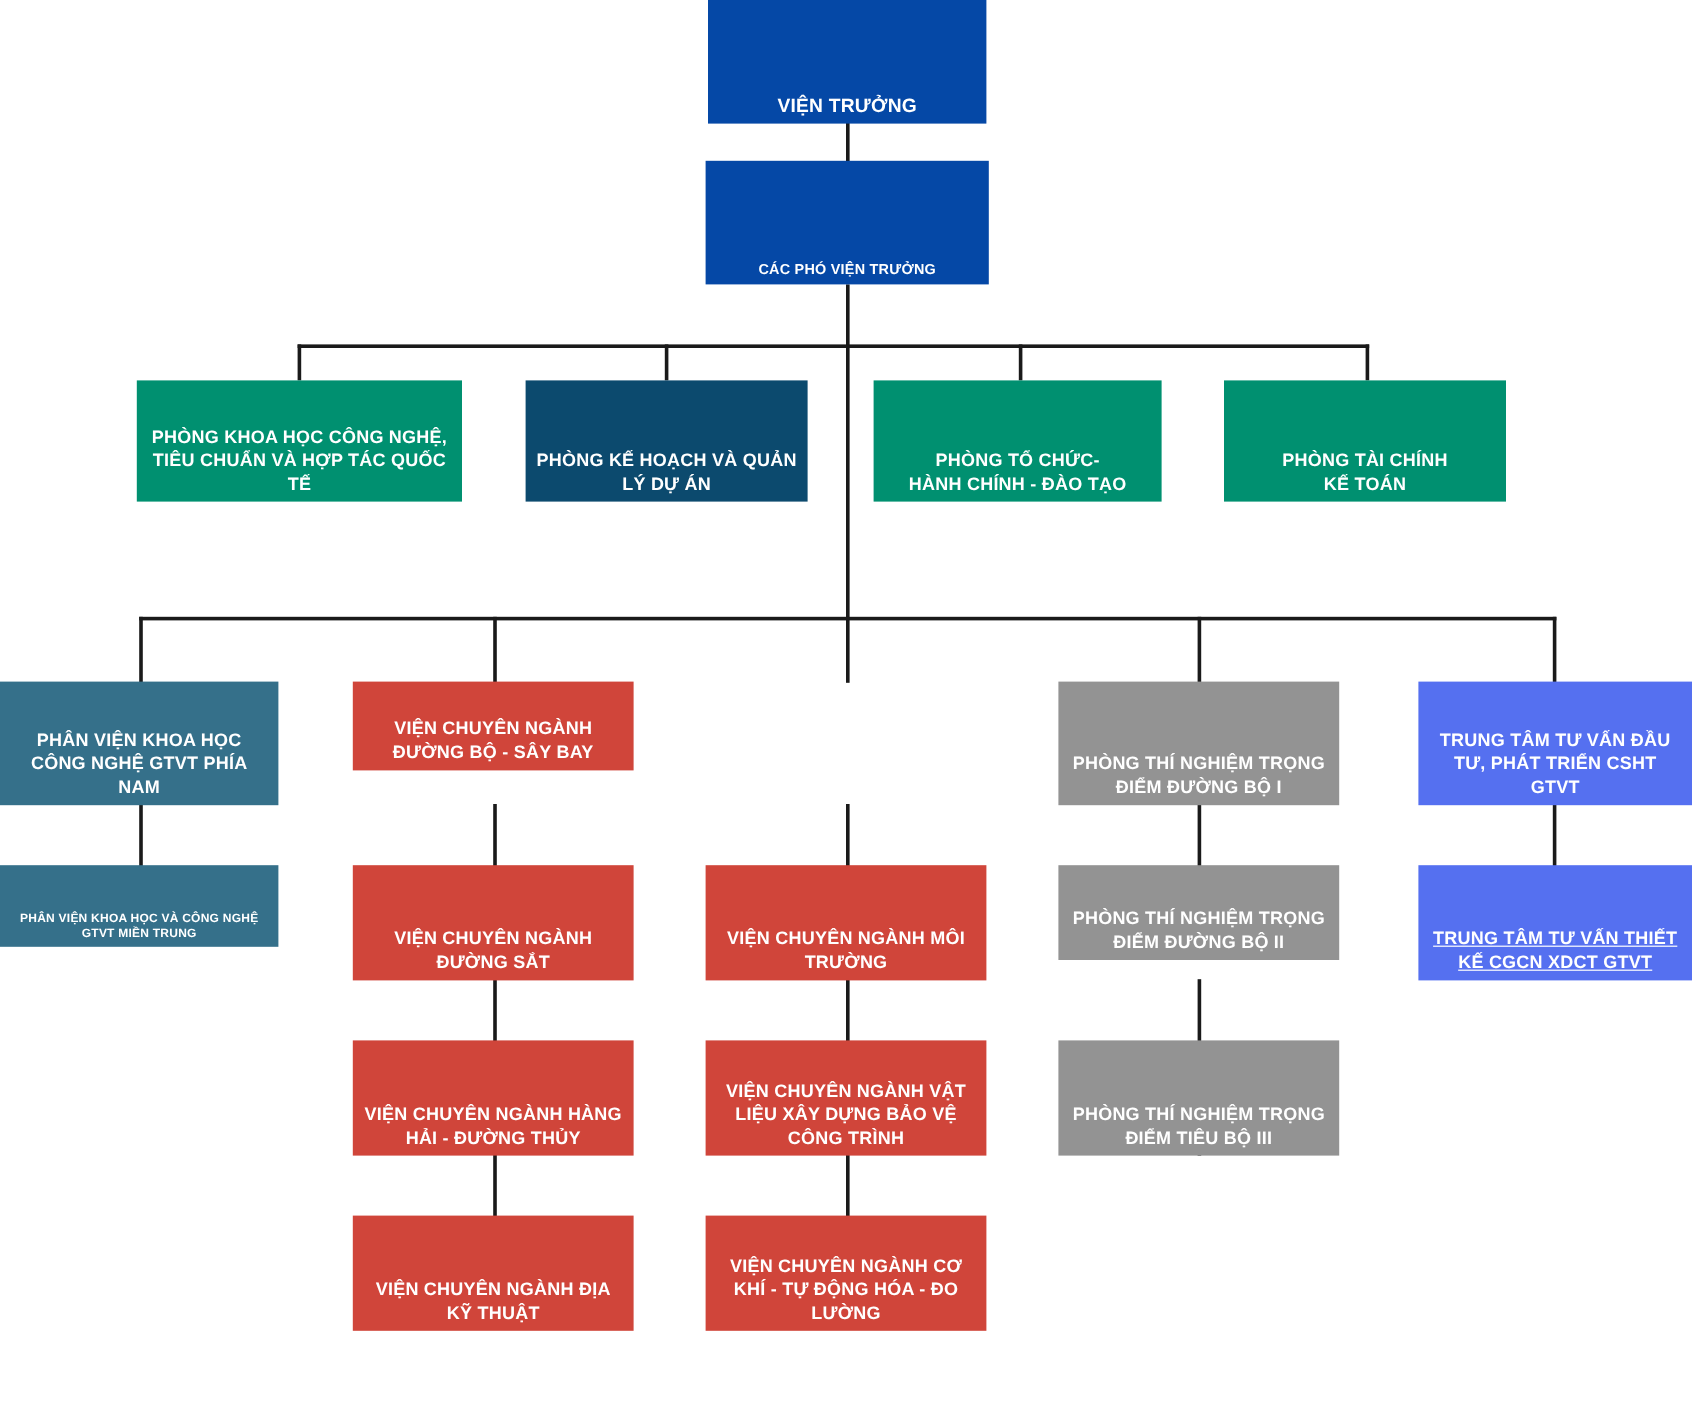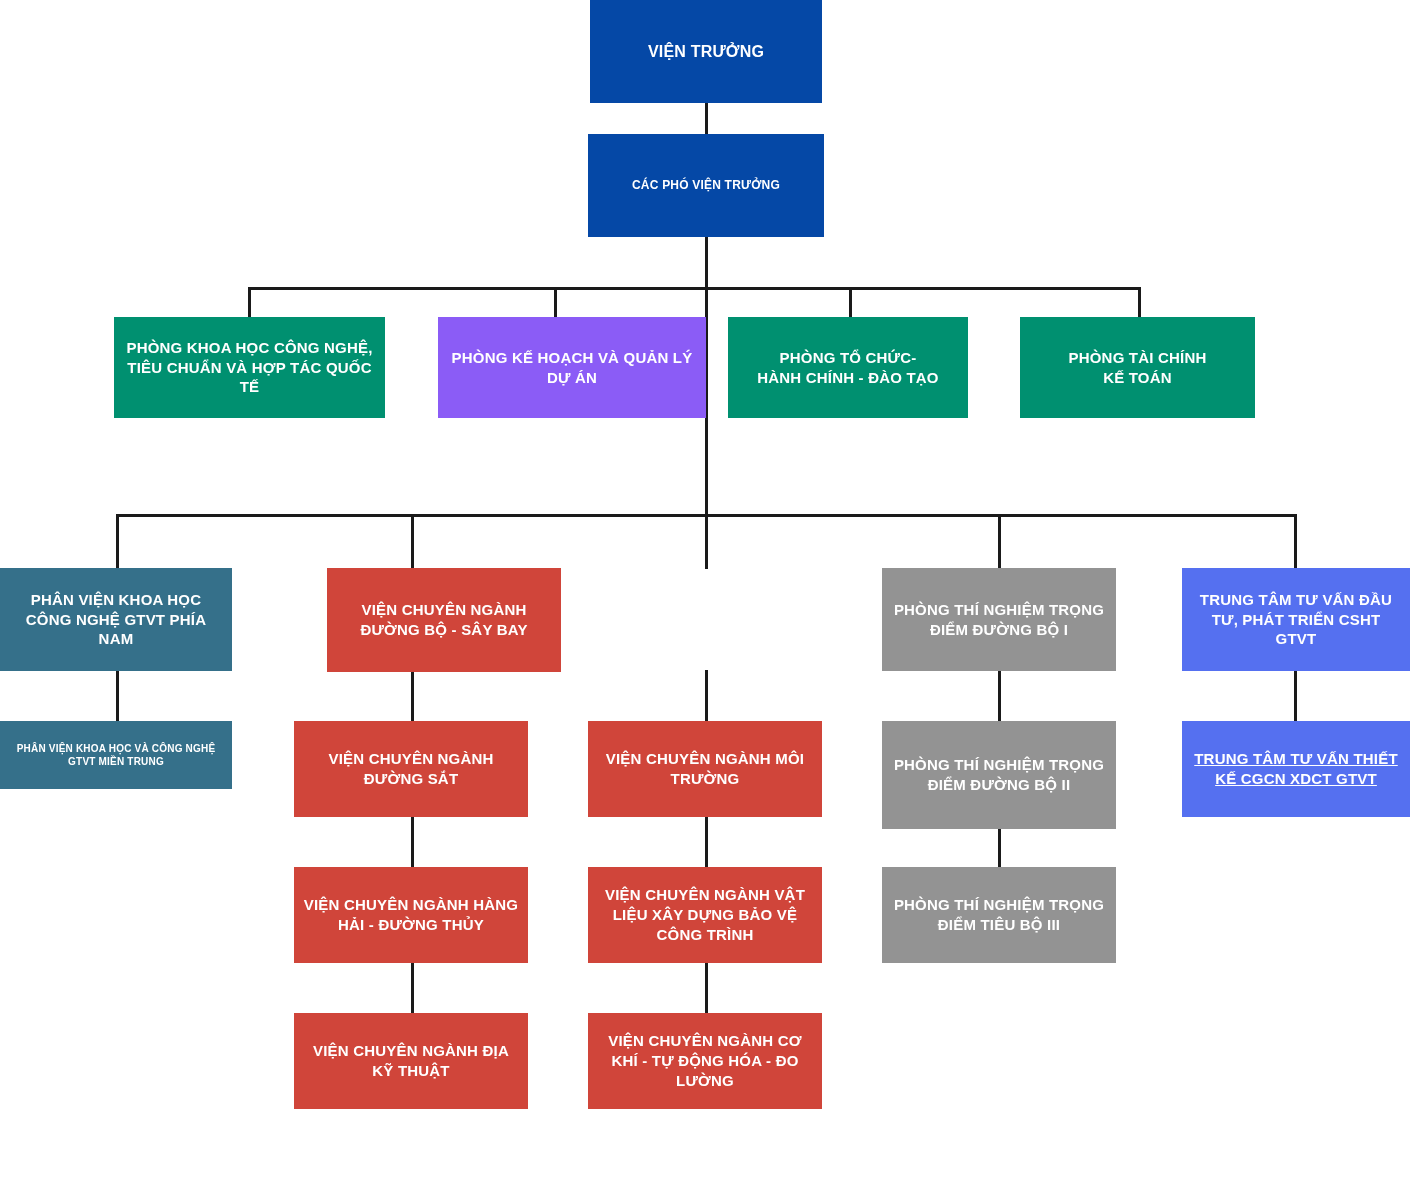--- a/index.html
+++ b/index.html
@@ -13,21 +13,21 @@
     width: 1410px;
     height: 1182px;
     background: #ffffff;
     font-family: "Liberation Sans", "DejaVu Sans", sans-serif;
     overflow: hidden;
   }
   .node {
     position: absolute;
     box-sizing: border-box;
     display: flex;
-    align-items: center;
+    align-items: flex-end;
     justify-content: center;
     text-align: center;
     color: #ffffff;
     font-weight: bold;
     letter-spacing: 0.2px;
     line-height: 1.32;
     padding: 4px 8px;
     z-index: 3;
   }
   .node .label { display: block; white-space: pre-line; }
@@ -84,42 +84,42 @@
   </div>
 
   <div class="node" style="left:588px; top:134px; width:236px; height:103px; background:#0548a6; font-size:12px;">
     <span class="label">CÁC PHÓ VIỆN TRƯỞNG</span>
   </div>
 
   <div class="node" style="left:114px; top:317px; width:271px; height:101px; background:#009070; font-size:15px;">
     <span class="label">PHÒNG KHOA HỌC CÔNG NGHỆ, TIÊU CHUẨN VÀ HỢP TÁC QUỐC TẾ</span>
   </div>
 
-  <div class="node" style="left:438px; top:317px; width:268px; height:101px; background:#8b5cf6; font-size:15px;">
+  <div class="node" style="left:438px; top:317px; width:235px; height:101px; background:#0c4a6e; font-size:15px;">
     <span class="label">PHÒNG KẾ HOẠCH VÀ QUẢN LÝ DỰ ÁN</span>
   </div>
 
   <div class="node" style="left:728px; top:317px; width:240px; height:101px; background:#009070; font-size:15px;">
     <span class="label">PHÒNG TỔ CHỨC-
 HÀNH CHÍNH - ĐÀO TẠO</span>
   </div>
 
   <div class="node" style="left:1020px; top:317px; width:235px; height:101px; background:#009070; font-size:15px;">
     <span class="label">PHÒNG TÀI CHÍNH
 KẾ TOÁN</span>
   </div>
 
   <div class="node" style="left:0px; top:568px; width:232px; height:103px; background:#35708a; font-size:15px;">
     <span class="label">PHÂN VIỆN KHOA HỌC CÔNG NGHỆ GTVT PHÍA NAM</span>
   </div>
   <div class="node" style="left:0px; top:721px; width:232px; height:68px; background:#35708a; font-size:10px;">
     <span class="label">PHÂN VIỆN KHOA HỌC VÀ CÔNG NGHỆ GTVT MIỀN TRUNG</span>
   </div>
 
-  <div class="node" style="left:294px; top:568px; width:234px; height:104px; background:#d0453a; font-size:15px;margin-left:33px;">
+  <div class="node" style="left:294px; top:568px; width:234px; height:74px; background:#d0453a; font-size:15px;">
     <span class="label">VIỆN CHUYÊN NGÀNH ĐƯỜNG BỘ - SÂY BAY</span>
   </div>
   <div class="node" style="left:294px; top:721px; width:234px; height:96px; background:#d0453a; font-size:15px;">
     <span class="label">VIỆN CHUYÊN NGÀNH ĐƯỜNG SẮT</span>
   </div>
   <div class="node" style="left:294px; top:867px; width:234px; height:96px; background:#d0453a; font-size:15px;">
     <span class="label">VIỆN CHUYÊN NGÀNH HÀNG HẢI - ĐƯỜNG THỦY</span>
   </div>
   <div class="node" style="left:294px; top:1013px; width:234px; height:96px; background:#d0453a; font-size:15px;">
     <span class="label">VIỆN CHUYÊN NGÀNH ĐỊA KỸ THUẬT</span>
@@ -131,21 +131,21 @@
   <div class="node" style="left:588px; top:867px; width:234px; height:96px; background:#d0453a; font-size:15px;">
     <span class="label">VIỆN CHUYÊN NGÀNH VẬT LIỆU XÂY DỰNG BẢO VỆ CÔNG TRÌNH</span>
   </div>
   <div class="node" style="left:588px; top:1013px; width:234px; height:96px; background:#d0453a; font-size:15px;">
     <span class="label">VIỆN CHUYÊN NGÀNH CƠ KHÍ - TỰ ĐỘNG HÓA - ĐO LƯỜNG</span>
   </div>
 
   <div class="node" style="left:882px; top:568px; width:234px; height:103px; background:#939393; font-size:15px;">
     <span class="label">PHÒNG THÍ NGHIỆM TRỌNG ĐIỂM ĐƯỜNG BỘ I</span>
   </div>
-  <div class="node" style="left:882px; top:721px; width:234px; height:108px; background:#939393; font-size:15px;">
+  <div class="node" style="left:882px; top:721px; width:234px; height:79px; background:#939393; font-size:15px;">
     <span class="label">PHÒNG THÍ NGHIỆM TRỌNG ĐIỂM ĐƯỜNG BỘ II</span>
   </div>
   <div class="node" style="left:882px; top:867px; width:234px; height:96px; background:#939393; font-size:15px;">
     <span class="label">PHÒNG THÍ NGHIỆM TRỌNG ĐIỂM TIÊU BỘ III</span>
   </div>
 
   <div class="node" style="left:1182px; top:568px; width:228px; height:103px; background:#5570f0; font-size:15px;">
     <span class="label">TRUNG TÂM TƯ VẤN ĐẦU TƯ, PHÁT TRIỂN CSHT GTVT</span>
   </div>
   <div class="node" style="left:1182px; top:721px; width:228px; height:96px; background:#5570f0; font-size:15px;text-decoration:underline;">

